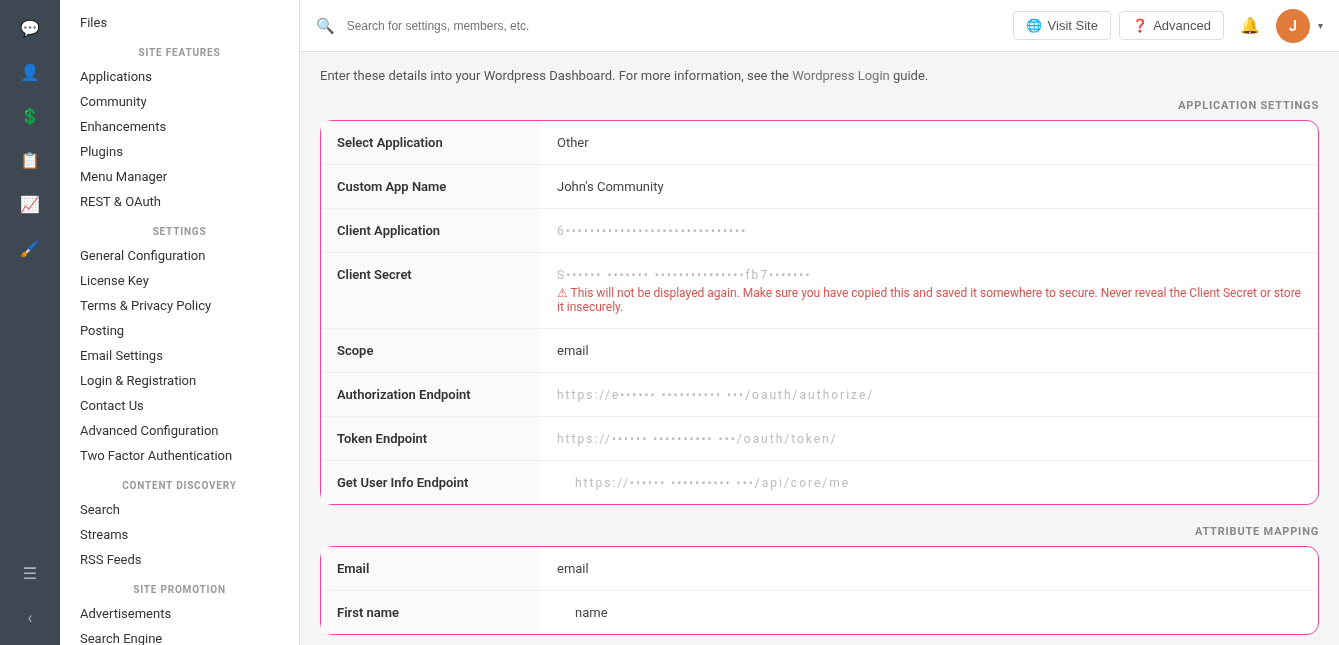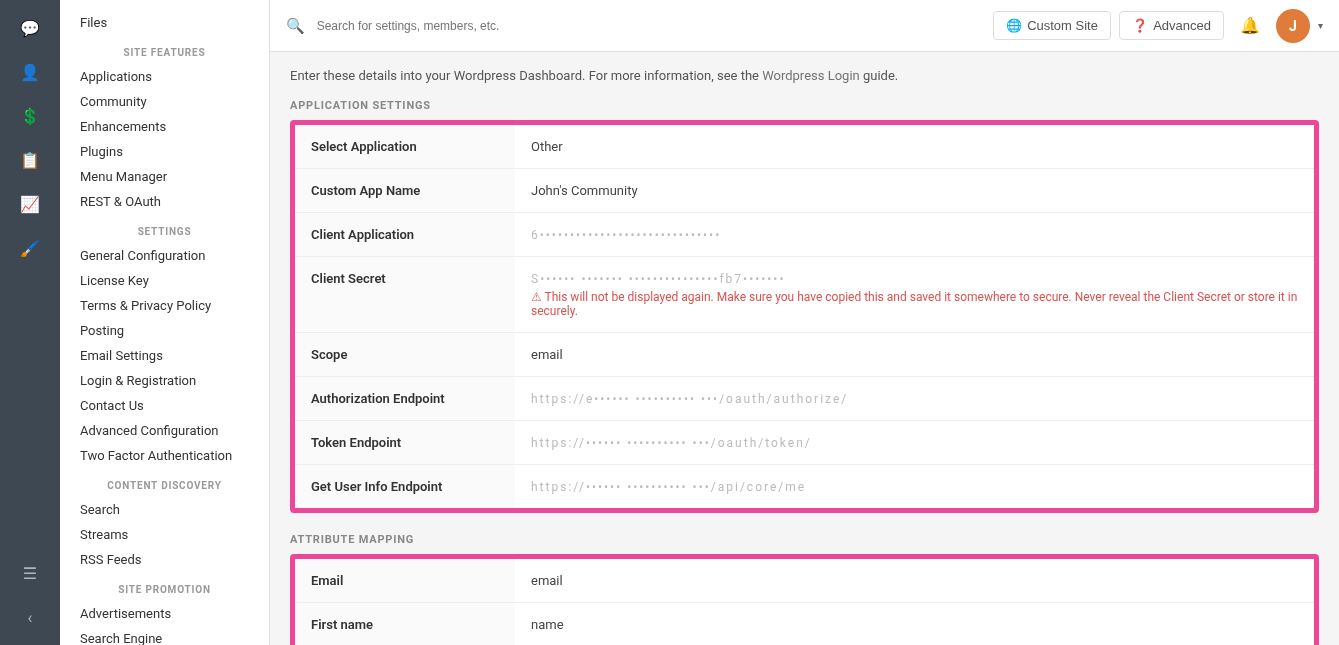--- a/index.html
+++ b/index.html
@@ -32,21 +32,21 @@
       margin-top: auto;
       display: flex;
       flex-direction: column;
       align-items: center;
       gap: 4px;
       padding-bottom: 8px;
     }
 
     
     .left-sidebar {
-      width: 210px;
+      width: 240px;
       background: #fff;
       border-right: 1px solid #e0e0e0;
       overflow-y: auto;
       flex-shrink: 0;
       padding: 10px 0;
     }
 
     .sidebar-section-title {
       font-size: 10px;
       font-weight: 700;
@@ -172,35 +172,36 @@
       text-decoration: none;
     }
 
     .section-heading {
       font-size: 11px;
       font-weight: 700;
       color: #888;
       letter-spacing: 0.8px;
       text-transform: uppercase;
       margin-bottom: 8px;
+      text-align: right;
     }
 
     .settings-table {
       background: #fff;
-      border: 5px solid #ec4899;
-      border-radius: 4px;
+      border: 1px solid #ec4899;
+      border-radius: 12px;
       margin-bottom: 20px;
       width: 100%;
     }
 
     .settings-row {
       display: flex;
       border-bottom: 1px solid #eee;
     }
-    .settings-row:last-child { border-bottom: none; }
+    .settings-row:last-child { border-bottom: none; gap: 18px; }
 
     .settings-label {
       width: 220px;
       min-width: 220px;
       padding: 14px 16px;
       font-weight: 600;
       color: #333;
       font-size: 13px;
       background: #fafafa;
     }
@@ -275,21 +276,21 @@
 
 <div class="main-area">
 
   <div class="top-bar">
     <span class="search-icon-btn">🔍</span>
     <input class="search-input" type="text" placeholder="Search for settings, members, etc." style="">
 
     <div class="top-bar-right">
       <button class="top-bar-btn">
         <span>🌐</span>
-        <span>Custom Site</span>
+        <span>Visit Site</span>
       </button>
       <button class="top-bar-btn">
         <span>❓</span>
         <span>Advanced</span>
       </button>
       <div class="bell-btn">🔔</div>
       <div class="avatar">J</div>
       <span class="dropdown-arrow">▾</span>
     </div>
   </div>

